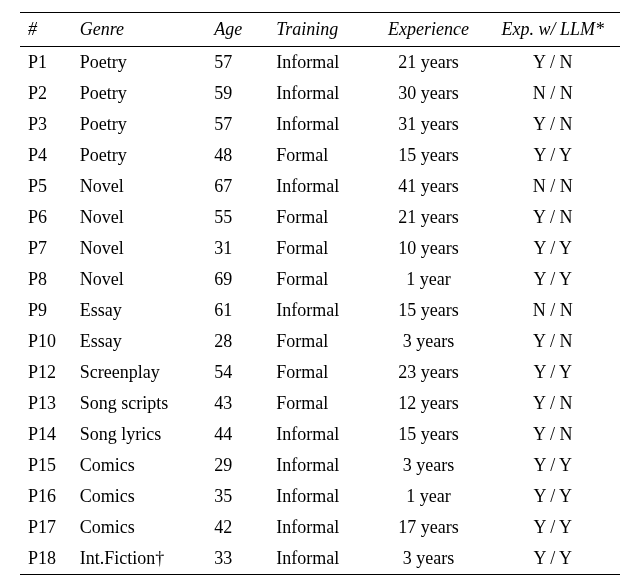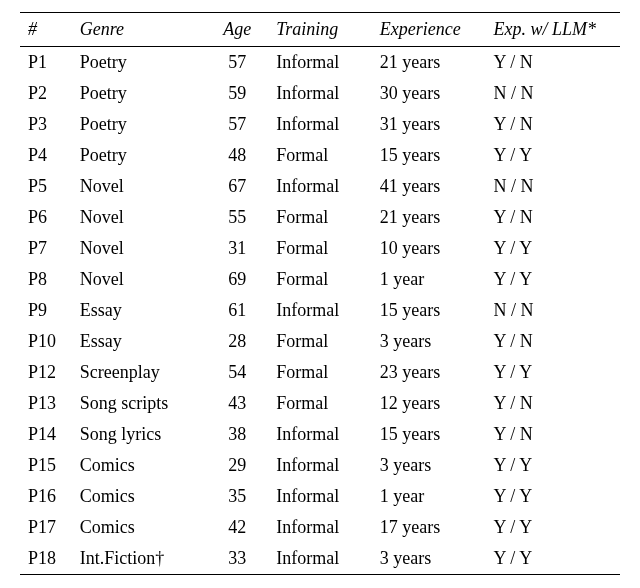--- a/index.html
+++ b/index.html
@@ -38,34 +38,34 @@
     th.col-id, td.col-id {
       width: 50px;
       text-align: left;
     }
     th.col-genre, td.col-genre {
       width: 130px;
       text-align: left;
     }
     th.col-age, td.col-age {
       width: 60px;
-      text-align: center;
+      text-align: left;
       margin-top: 15px;
     }
     th.col-training, td.col-training {
       width: 100px;
       text-align: left;
     }
     th.col-exp, td.col-exp {
       width: 110px;
-      text-align: left;
+      text-align: center;
     }
     th.col-llm, td.col-llm {
       width: 130px;
-      text-align: left;
+      text-align: center;
     }
   </style>
 </head>
 <body>
 
 <table>
   <thead>
     <tr>
       <th class="col-id">#</th>
       <th class="col-genre">Genre</th>
@@ -168,21 +168,21 @@
         <td class="col-id">P13</td>
         <td class="col-genre">Song scripts</td>
         <td class="col-age">43</td>
         <td class="col-training">Formal</td>
         <td class="col-exp">12 years</td>
         <td class="col-llm">Y / N</td>
       </tr>
       <tr>
         <td class="col-id">P14</td>
         <td class="col-genre">Song lyrics</td>
-        <td class="col-age">38</td>
+        <td class="col-age">44</td>
         <td class="col-training">Informal</td>
         <td class="col-exp">15 years</td>
         <td class="col-llm">Y / N</td>
       </tr>
       <tr>
         <td class="col-id">P15</td>
         <td class="col-genre">Comics</td>
         <td class="col-age">29</td>
         <td class="col-training">Informal</td>
         <td class="col-exp">3 years</td>

